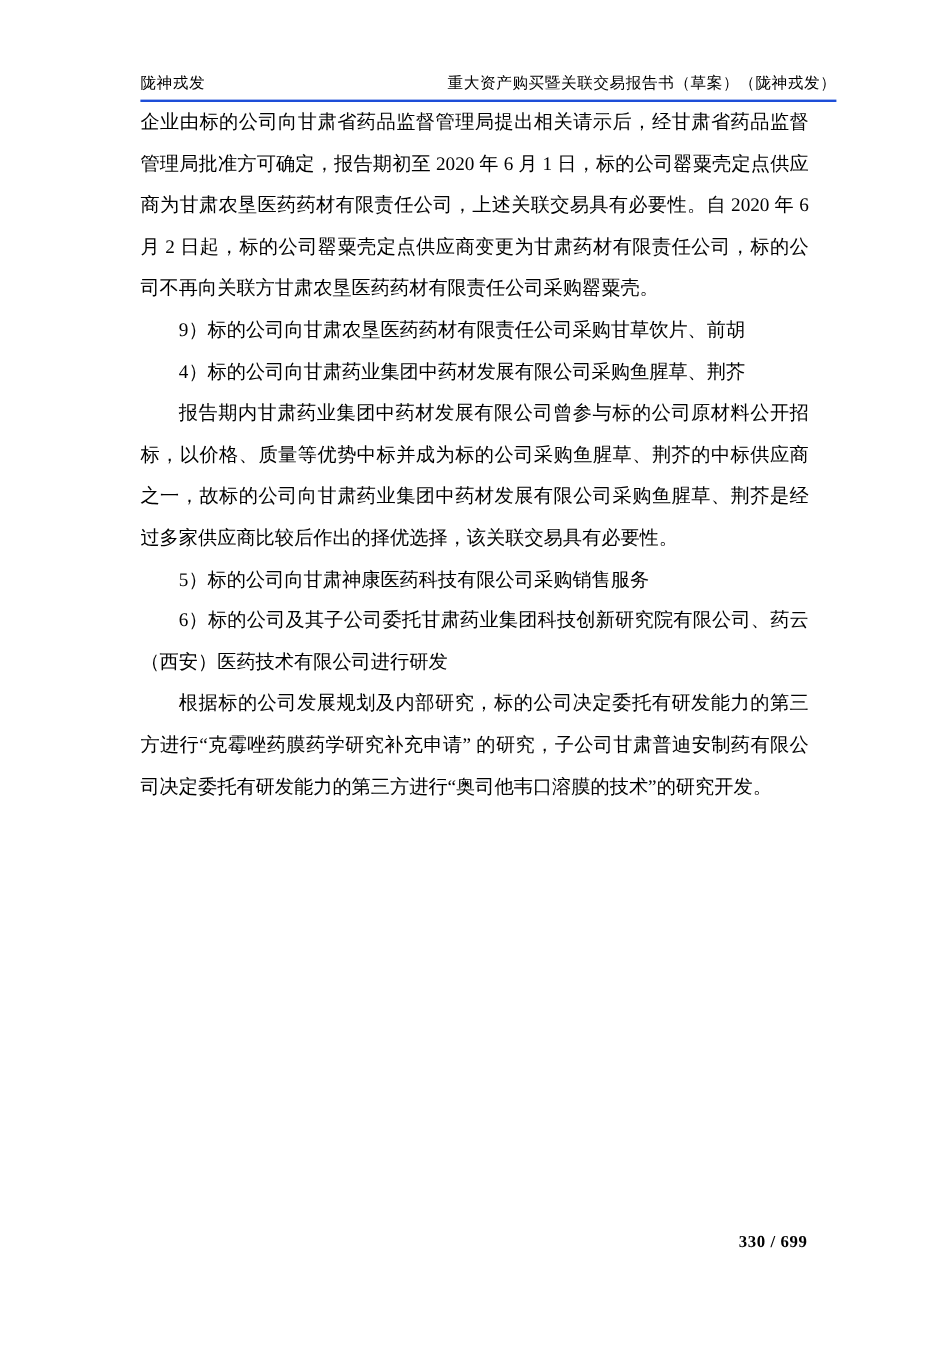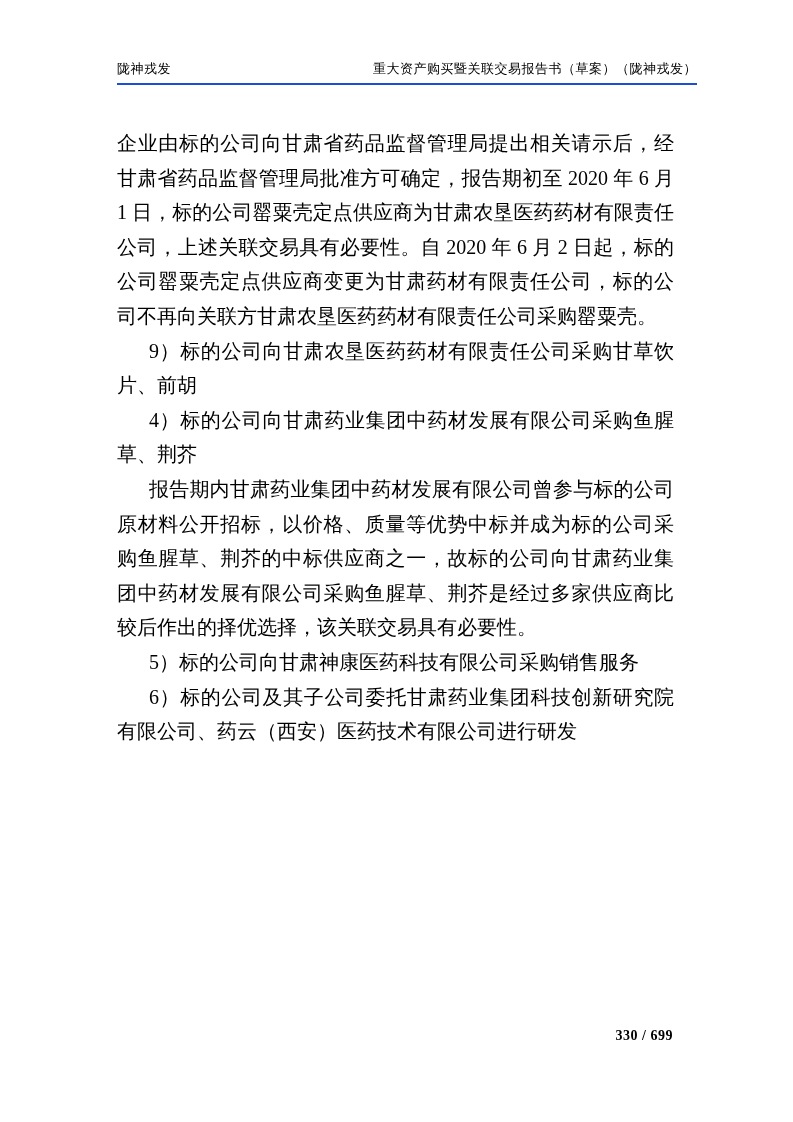--- a/index.html
+++ b/index.html
@@ -32,24 +32,23 @@
     border-bottom: 2px solid #1d4ed8;
     margin-top: 12px;
   }
   .page-header .hdr-left { white-space: nowrap; }
   .page-header .hdr-right { white-space: nowrap; }
   .content {
     position: absolute;
     left: 117px;
     width: 557px;
     top: 86px;
-    font-size: 20px;
+    font-size: 16px;
     line-height: 34.6px;
     text-align: justify;
-    margin-top: 40px;
   }
   .para {
     margin: 0;
     padding: 0;
     text-indent: 32px;
   }
   .para.no-indent { text-indent: 0; }
   .page-footer {
     position: absolute;
     right: 120px;
@@ -69,17 +68,18 @@
     <span class="hdr-right">重大资产购买暨关联交易报告书（草案）（陇神戎发）</span>
   </div>
 
   <div class="content">
     <p class="para no-indent">企业由标的公司向甘肃省药品监督管理局提出相关请示后，经甘肃省药品监督管理局批准方可确定，报告期初至 2020 年 6 月 1 日，标的公司罂粟壳定点供应商为甘肃农垦医药药材有限责任公司，上述关联交易具有必要性。自 2020 年 6 月 2 日起，标的公司罂粟壳定点供应商变更为甘肃药材有限责任公司，标的公司不再向关联方甘肃农垦医药药材有限责任公司采购罂粟壳。</p>
     <p class="para">9）标的公司向甘肃农垦医药药材有限责任公司采购甘草饮片、前胡</p>
     <p class="para">4）标的公司向甘肃药业集团中药材发展有限公司采购鱼腥草、荆芥</p>
     <p class="para">报告期内甘肃药业集团中药材发展有限公司曾参与标的公司原材料公开招标，以价格、质量等优势中标并成为标的公司采购鱼腥草、荆芥的中标供应商之一，故标的公司向甘肃药业集团中药材发展有限公司采购鱼腥草、荆芥是经过多家供应商比较后作出的择优选择，该关联交易具有必要性。</p>
     <p class="para">5）标的公司向甘肃神康医药科技有限公司采购销售服务</p>
     <p class="para">6）标的公司及其子公司委托甘肃药业集团科技创新研究院有限公司、药云（西安）医药技术有限公司进行研发</p>
+    <p class="para">根据标的公司发展规划及内部研究，标的公司决定委托有研发能力的第三方进行“克霉唑药膜药学研究补充申请” 的研究，子公司甘肃普迪安制药有限公司决定委托有研发能力的第三方进行“奥司他韦口溶膜的技术”的研究开发。</p>
   </div>
 
   <div class="page-footer">330 / 699</div>
 
 </div>
 
 </body></html>

